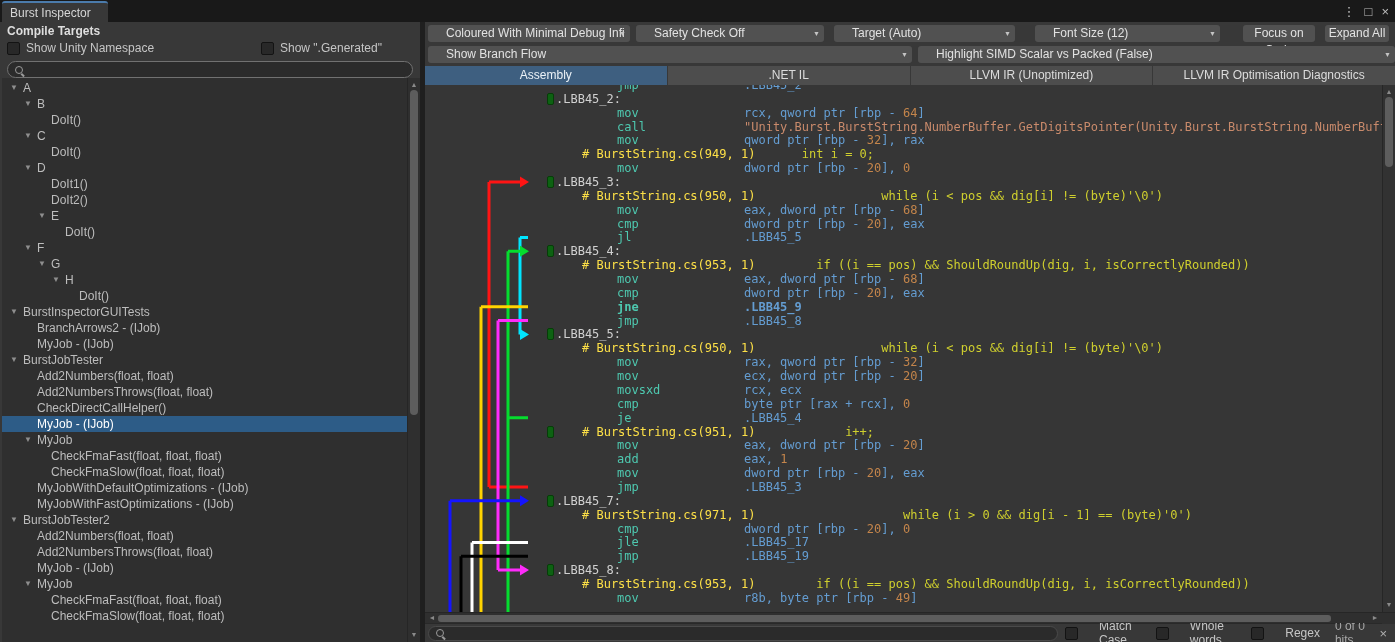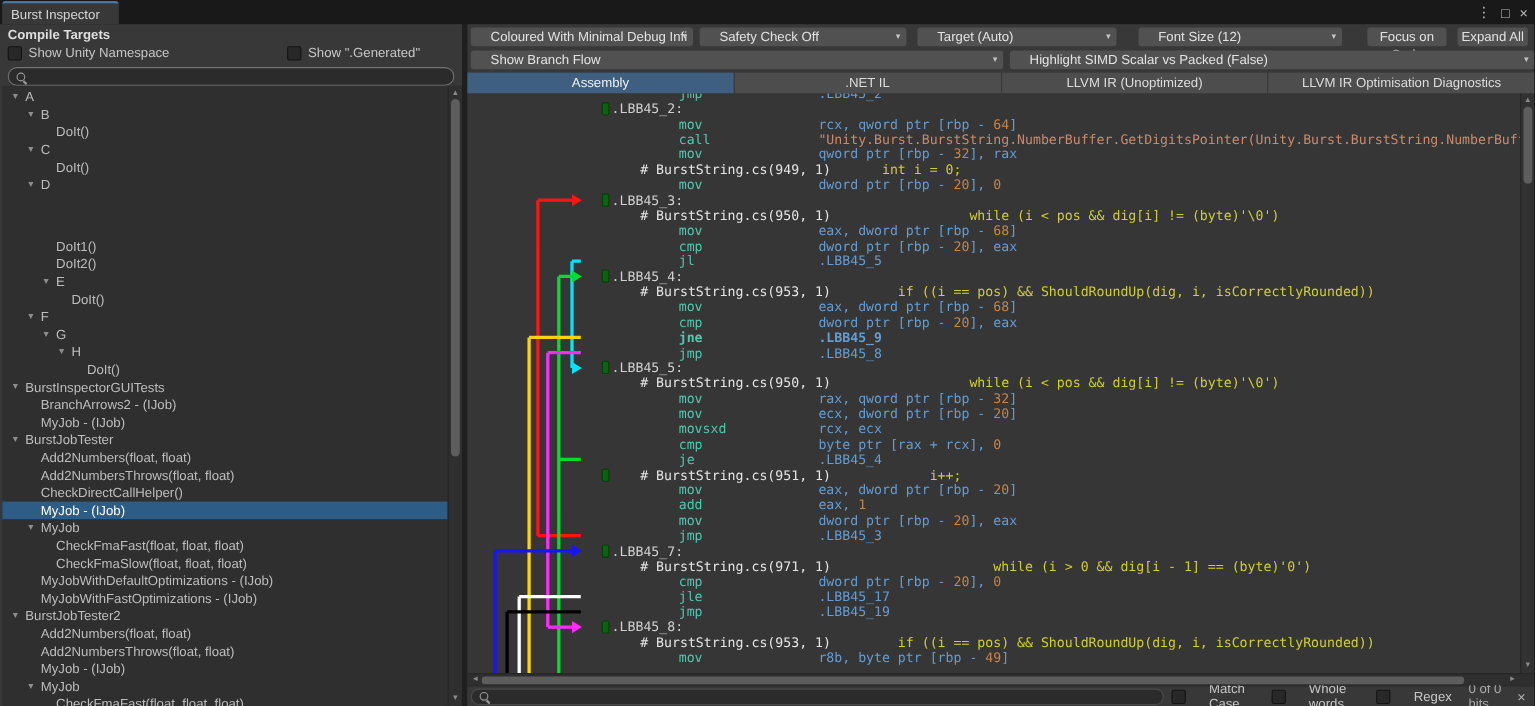--- a/index.html
+++ b/index.html
@@ -51,21 +51,21 @@
   
   .tabbar{display:flex;height:20px;background:#383838;gap:1px;padding-top:1px}
   .tab{flex:1;background:#4d4d4d;color:#dcdcdc;text-align:center;line-height:19px;overflow:hidden;white-space:nowrap;cursor:default}
   .tab.active{background:#3e5f80;color:#ecf2f7}
   
   .code-zone{position:relative;height:527px;background:#363636;overflow:hidden}
   .code{position:absolute;left:0;top:0;width:957px;height:527px;overflow:hidden;
     font-family:"DejaVu Sans Mono","Liberation Mono",monospace;font-size:12px}
   .cl{position:absolute;left:18px;width:100%;height:14px;line-height:14px;white-space:pre}
   .c-label{position:absolute;left:113px;color:#d0d0d0}
-  .c-ref{position:absolute;left:139px;color:#e5e5e5;white-space:pre}
+  .c-ref{position:absolute;left:139px;color:#fde047;white-space:pre}
   .c-src{position:absolute;left:301px;color:#cfcf2e;white-space:pre}
   .c-mn{position:absolute;left:174px;color:#4ec9b0}
   .c-op{position:absolute;left:301px;color:#649dd2;white-space:pre}
   .c-op .num{color:#c4854b}
   .c-op.str{color:#c98a6b}
   .marker{position:absolute;left:104px;top:1px;width:7px;height:12px;background:#0d6212;border:1px solid #063d08;border-radius:2px}
   #arrow-svg{position:absolute;left:0;top:0;pointer-events:none}
   .code-vs{background:#323232}
   
   .hscroll{height:11px;background:#2f2f2f;position:relative;border-top:1px solid #262626}
@@ -132,21 +132,21 @@
               <span class="tri">▼</span>
               <span>C</span>
             </div>
             <div class="tree-row" style="padding-left: 49px;">
               <span>DoIt()</span>
             </div>
             <div class="tree-row" style="padding-left: 22px;">
               <span class="tri">▼</span>
               <span>D</span>
             </div>
-            <div class="tree-row" style="padding-left: 49px; margin-top: 40px;">
+            <div class="tree-row" style="padding-left: 49px;">
               <span>DoIt1()</span>
             </div>
             <div class="tree-row" style="padding-left: 49px;">
               <span>DoIt2()</span>
             </div>
             <div class="tree-row" style="padding-left: 36px;">
               <span class="tri">▼</span>
               <span>E</span>
             </div>
             <div class="tree-row" style="padding-left: 63px;">

